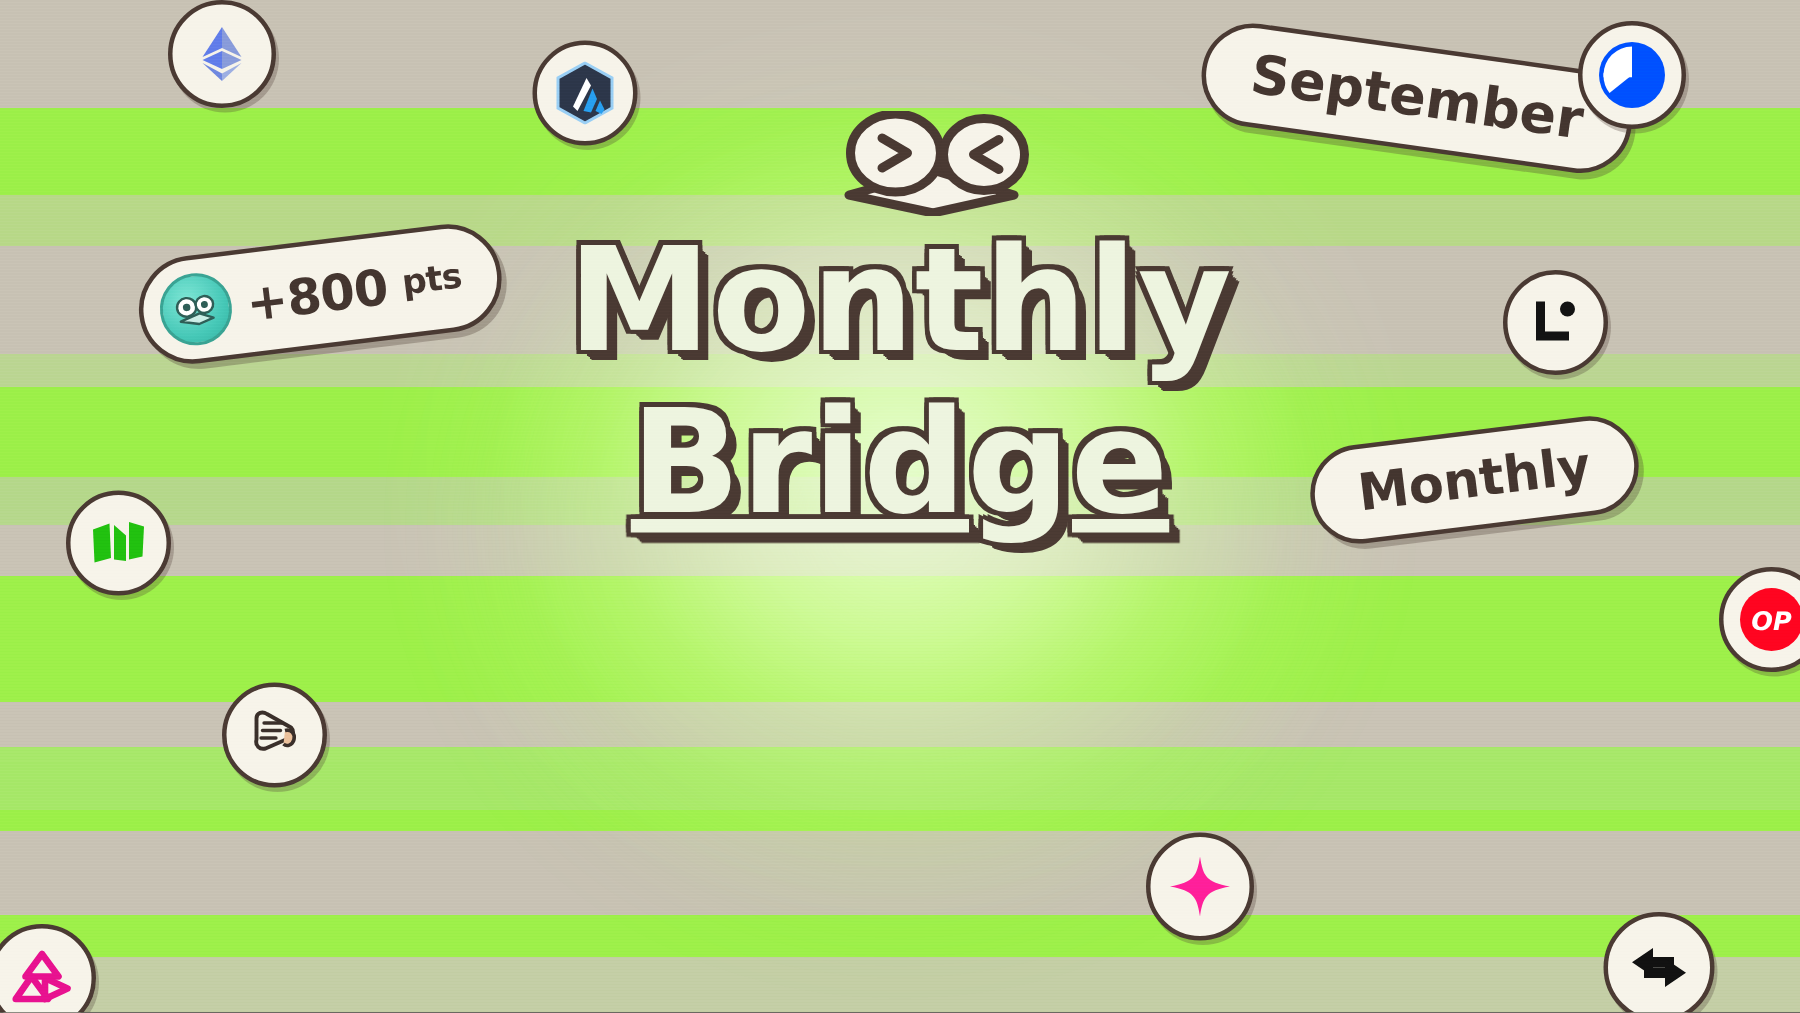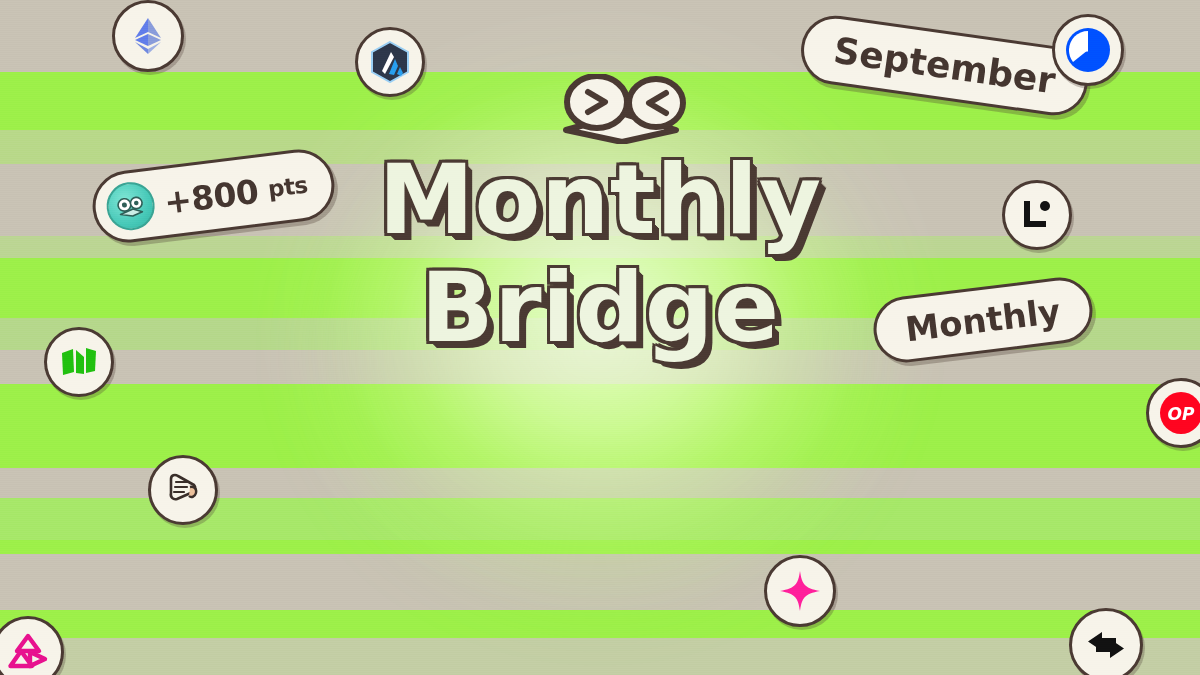--- a/index.html
+++ b/index.html
@@ -101,21 +101,21 @@
        2px 2px 0 #4b3a33,
       -3px -3px 0 #4b3a33,
        3px -3px 0 #4b3a33,
       -3px  3px 0 #4b3a33,
        0   -3px 0 #4b3a33,
        0    3px 0 #4b3a33,
       -3px  0   0 #4b3a33,
        3px  0   0 #4b3a33;
   }
   .t1 { font-size: 96px; }
-  .t2 { font-size: 96px; margin-top: 12px; }
+  .t2 { font-size: 96px; margin-top: 12px; text-decoration: underline; }
   .t3 { font-size: 96px; margin-top: 12px; }
 
   
   .pill {
     position: absolute;
     z-index: 5;
     display: flex;
     align-items: center;
     background: #f7f4ea;
     border: 3px solid #4b3a33;

